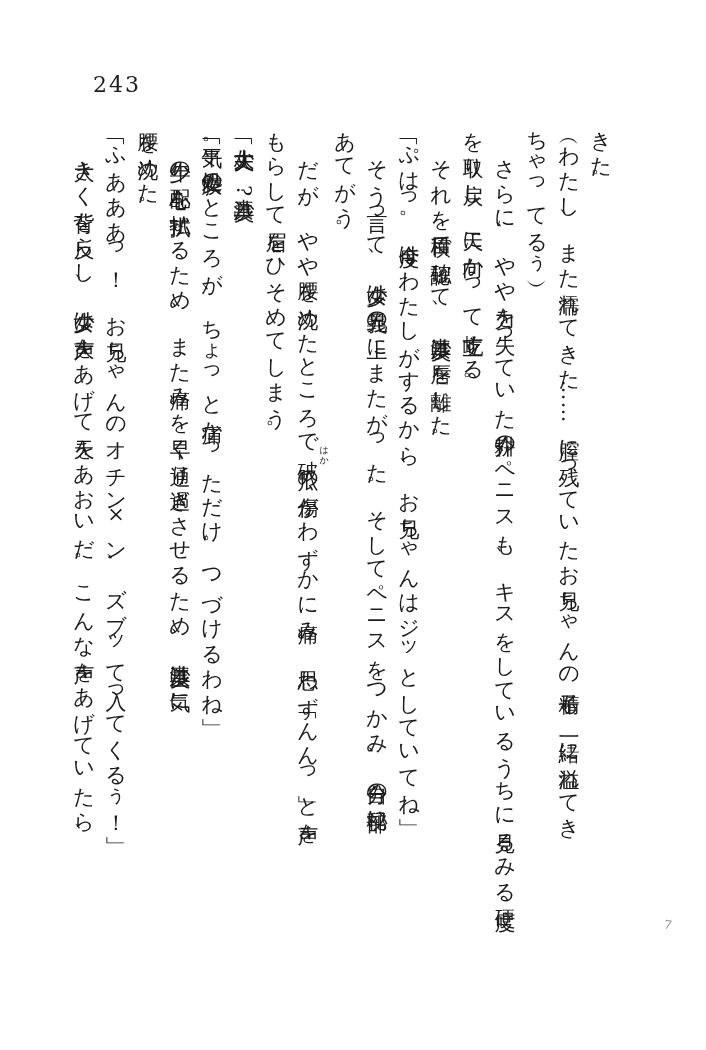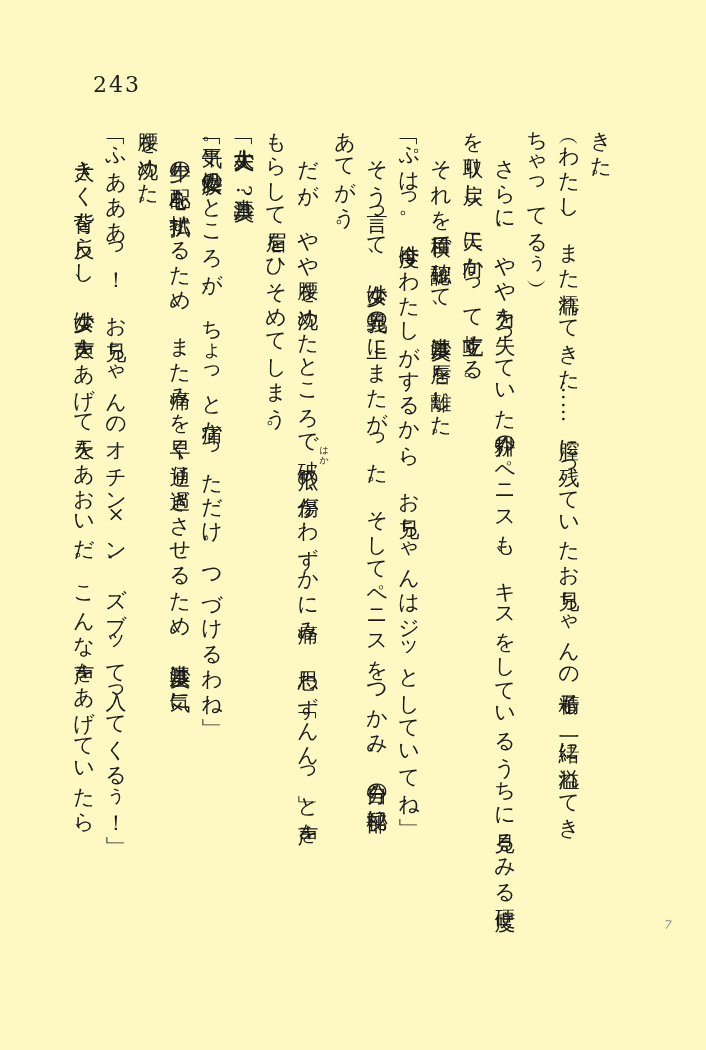--- a/index.html
+++ b/index.html
@@ -5,21 +5,21 @@
   html, body {
     margin: 0;
     padding: 0;
     background: #e8e8e6;
   }
   .page {
     position: relative;
     width: 706px;
     height: 1050px;
     margin: 0 auto;
-    background: #fef9c3;
+    background: #ffffff;
     overflow: hidden;
     font-family: "DejaVu Serif", "Liberation Serif", serif;
   }
   .page-number {
     position: absolute;
     top: 72px;
     left: 93px;
     font-size: 22px;
     letter-spacing: 2px;
     color: #1e1e1e;

